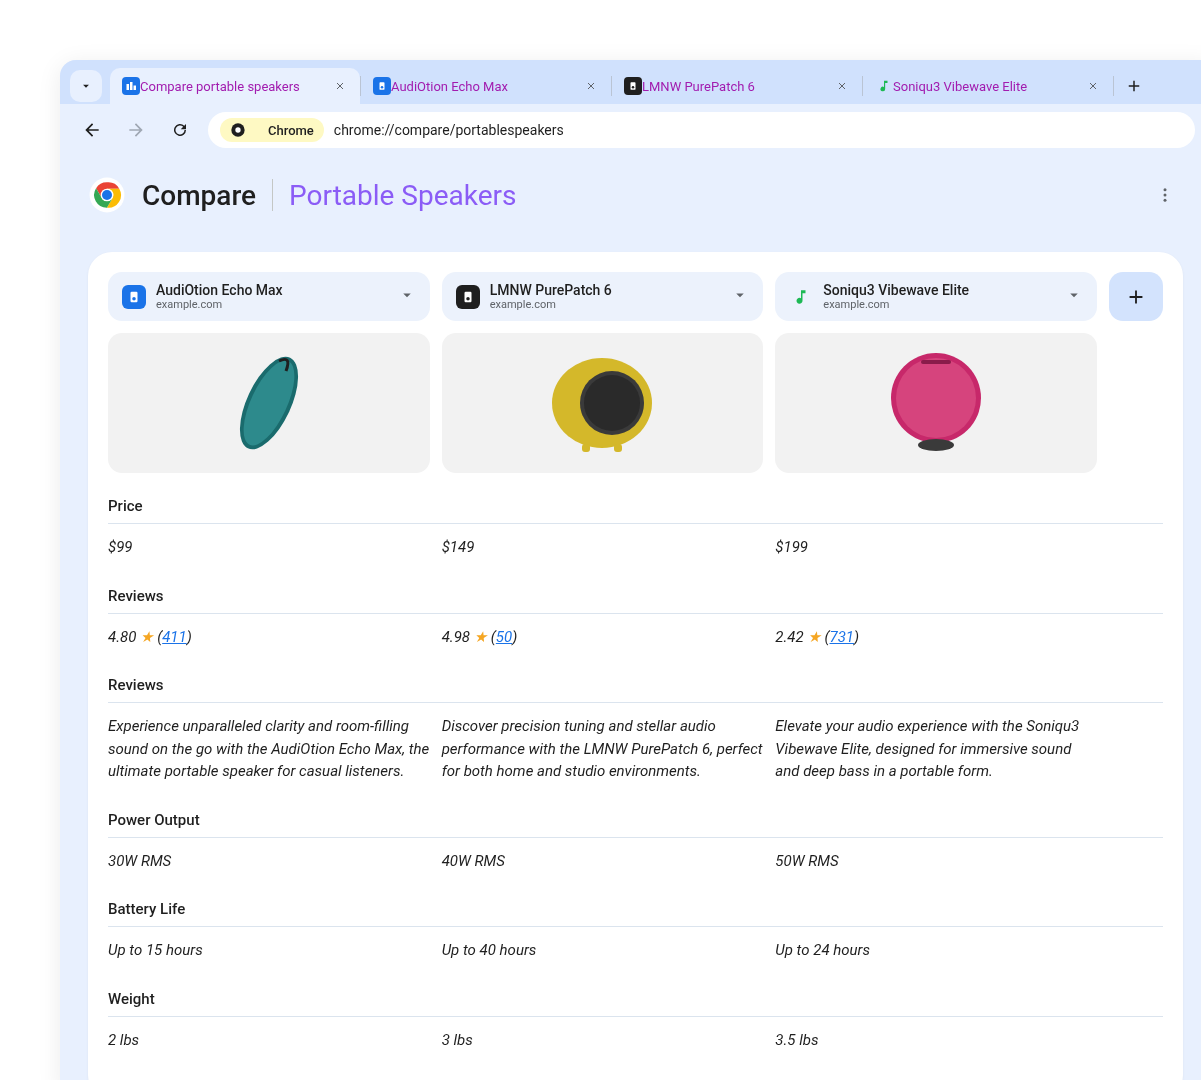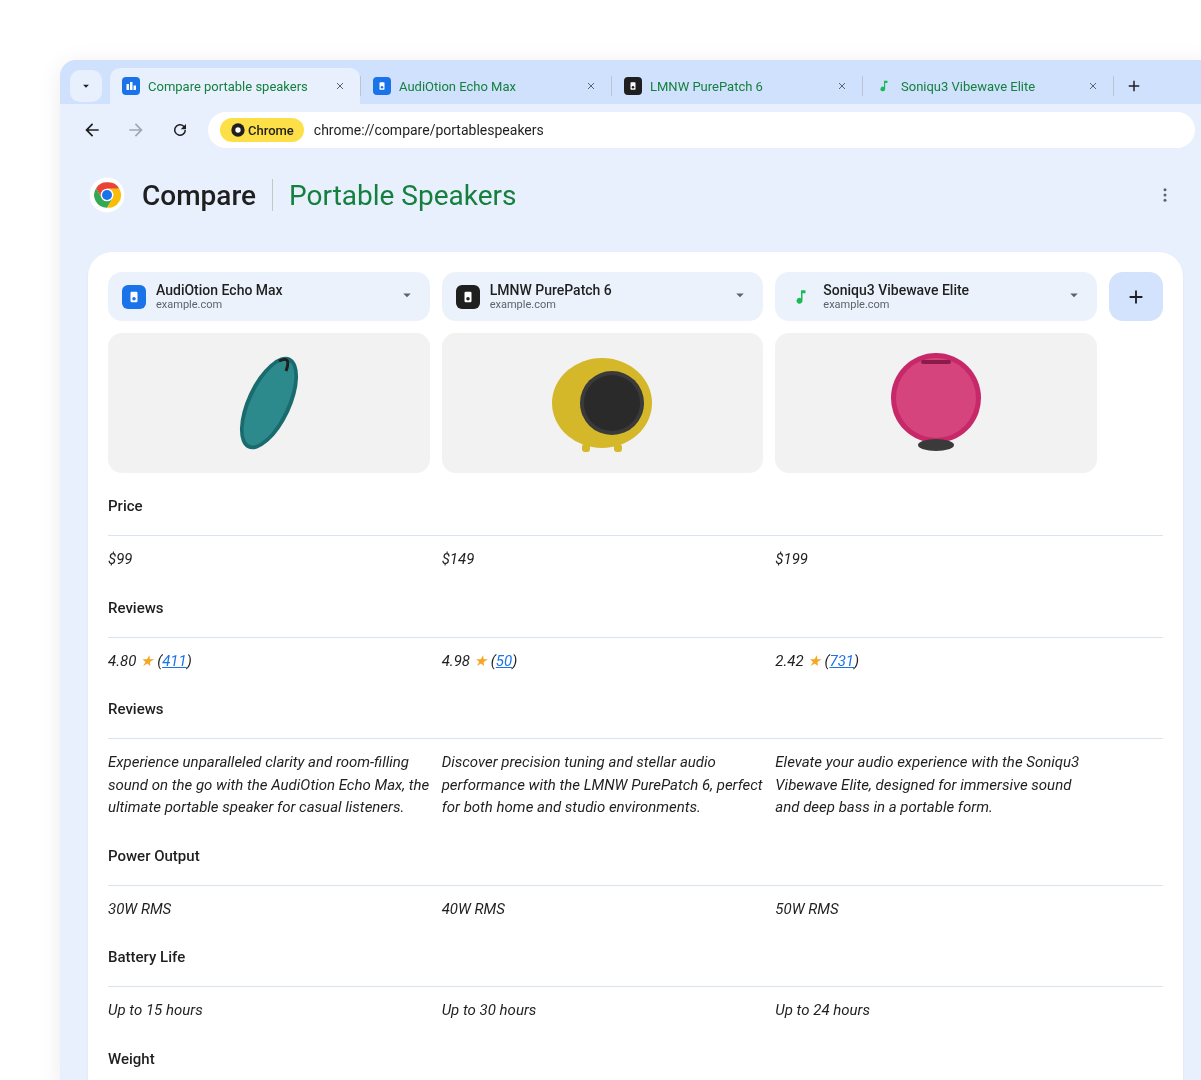--- a/index.html
+++ b/index.html
@@ -2,56 +2,56 @@
 <html><head>
 <meta charset="utf-8">
 <style>
 * { margin: 0; padding: 0; box-sizing: border-box; font-family: 'Google Sans', Roboto, Arial, sans-serif; }
 body { background: #fff; width: 1201px; height: 1080px; overflow: hidden; }
 
 .browser-window { position: absolute; top: 60px; left: 60px; right: -10px; bottom: -10px; border-radius: 16px 0 0 0; background: #e8f0fe; box-shadow: 0 4px 24px rgba(0,0,0,0.08); overflow: hidden; }
 
 .tabstrip { display: flex; align-items: center; background: #d0e1fd; padding: 8px 0 0 10px; gap: 0; }
 .tab-menu-btn { width: 32px; height: 32px; background: #e8f0fe; border-radius: 10px; margin-right: 8px; display:flex;align-items:center;justify-content:center;color:#1f1f1f;}
-.tab { display:flex;align-items:center;gap:8px;height:36px;padding:0 12px;border-radius:10px 10px 0 0;cursor:pointer;min-width:0;max-width:250px;flex:1;color:#15803d;font-size:13px;}
+.tab { display:flex;align-items:center;height:36px;padding:0 12px;border-radius:10px 10px 0 0;cursor:pointer;min-width:0;max-width:250px;flex:1;color:#a21caf;font-size:13px;}
 .tab.active { background:#e8f0fe; }
 .tab-favicon { width:18px;height:18px;border-radius:4px;display:flex;align-items:center;justify-content:center;font-size:11px;}
 .tab-label { white-space:nowrap;overflow:hidden;text-overflow:ellipsis;flex:1; }
 .tab-close { width:16px;height:16px;display:flex;align-items:center;justify-content:center;color:#5f6368;border-radius:50%;}
 .tab-sep{width:1px;height:20px;background:#bac4d4;}
 .newtab-btn{width:32px;height:32px;display:flex;align-items:center;justify-content:center;color:#1f1f1f;margin-left:4px;}
 
 .toolbar{display:flex;align-items:center;background:#e8f0fe;padding:8px 16px;gap:12px;}
 .nav-btn{width:32px;height:32px;display:flex;align-items:center;justify-content:center;border-radius:50%;color:#1f1f1f;}
 .nav-btn.disabled{color:#a0a8b4;}
 .addressbar{flex:1;height:36px;background:#fff;border-radius:18px;display:flex;align-items:center;padding:0 12px;gap:10px;font-size:14px;color:#1f1f1f;}
-.chrome-badge{display:flex;align-items:center;gap:2px;background:#fde047;padding:4px 10px;border-radius:12px;font-size:13px;font-weight:500;color:#1f1f1f;}
+.chrome-badge{display:flex;align-items:center;gap:22px;background:#fef9c3;padding:4px 10px;border-radius:12px;font-size:13px;font-weight:500;color:#1f1f1f;}
 
 .content{background:#e8f0fe;padding:20px 28px;height:calc(100% - 100px);overflow:auto;}
 .page-header{display:flex;align-items:center;gap:16px;margin-bottom:38px;}
 .page-title{font-size:28px;font-weight:500;color:#1f1f1f;}
-.page-subtitle{font-size:28px;font-weight:400;color:#15803d;}
+.page-subtitle{font-size:28px;font-weight:400;color:#8b5cf6;}
 .vbar{width:1px;height:32px;background:#c4c7c5;}
 .more-btn{margin-left:auto;width:36px;height:36px;display:flex;align-items:center;justify-content:center;color:#5f6368;border-radius:50%;}
 
 .compare-card{background:#fff;border-radius:24px;padding:20px;box-shadow:0 1px 3px rgba(0,0,0,0.05);}
 .product-row{display:grid;grid-template-columns:1fr 1fr 1fr 54px;gap:12px;margin-bottom:12px;}
 .product-card{background:#ecf2fc;border-radius:14px;padding:10px 14px;display:flex;align-items:center;gap:10px;}
 .product-icon{width:24px;height:24px;border-radius:6px;display:flex;align-items:center;justify-content:center;}
 .product-meta{flex:1;min-width:0;}
 .product-name{font-size:14px;font-weight:500;color:#1f1f1f;white-space:nowrap;overflow:hidden;text-overflow:ellipsis;}
 .product-domain{font-size:11px;color:#5f6368;}
 .product-expand{color:#5f6368;}
 .add-btn{background:#d3e3fd;border-radius:14px;display:flex;align-items:center;justify-content:center;color:#1f1f1f;}
 
 .image-row{display:grid;grid-template-columns:1fr 1fr 1fr 54px;gap:12px;margin-bottom:24px;}
 .image-cell{background:#f2f2f2;border-radius:14px;height:140px;display:flex;align-items:center;justify-content:center;}
 
 .section{margin-bottom:28px;}
-.section-label{font-size:15px;font-weight:500;color:#1f1f1f;padding-bottom:20px;border-bottom:1px solid #dbe4ee;}
+.section-label{font-size:15px;font-weight:500;color:#1f1f1f;padding-bottom:8px;border-bottom:1px solid #dbe4ee;}
 .section-grid{display:grid;grid-template-columns:1fr 1fr 1fr 54px;gap:12px;padding-top:12px;}
 .cell{font-size:15px;color:#1f1f1f;line-height:1.5;font-style:italic;}
 .review-link{color:#1a73e8;text-decoration:underline;}
 .star{color:#f5a623;}
 
 .chrome-logo{width:38px;height:38px;}
 </style>
 </head>
 <body>
 
@@ -305,30 +305,31 @@
           <div class="cell">40W RMS</div>
           <div class="cell">50W RMS</div>
           <div></div>
         </div>
       </div>
 
       <div class="section">
         <div class="section-label">Battery Life</div>
         <div class="section-grid">
           <div class="cell">Up to 15 hours</div>
-          <div class="cell">Up to 30 hours</div>
+          <div class="cell">Up to 40 hours</div>
           <div class="cell">Up to 24 hours</div>
           <div></div>
         </div>
       </div>
 
       <div class="section">
         <div class="section-label">Weight</div>
         <div class="section-grid">
           <div class="cell">2 lbs</div>
           <div class="cell">3 lbs</div>
+          <div class="cell">3.5 lbs</div>
           <div></div>
         </div>
       </div>
 
     </div>
   </div>
 </div>
 
 </body></html>

